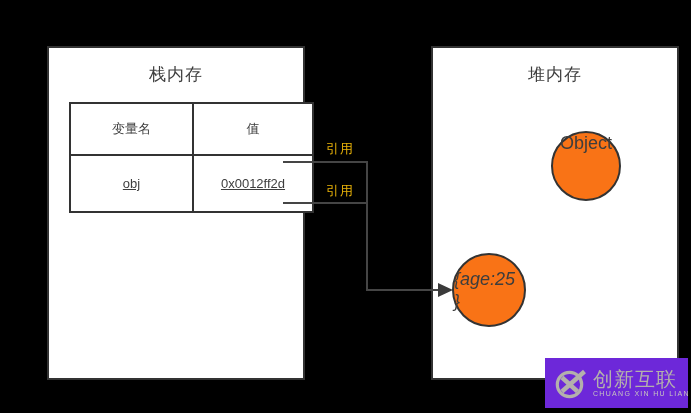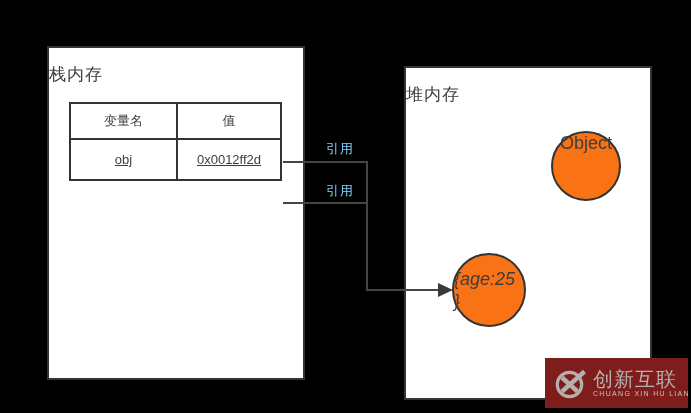--- a/index.html
+++ b/index.html
@@ -15,43 +15,43 @@
     background: #000000;
   }
   .membox {
     position: absolute;
     background: #ffffff;
     border: 2px solid #333333;
     box-sizing: border-box;
     z-index: 1;
   }
   #stack-box { left: 47px; top: 46px; width: 258px; height: 334px; }
-  #heap-box  { left: 404px; top: 46px; width: 248px; height: 334px; margin-top: 20px; }
+  #heap-box  { left: 431px; top: 46px; width: 248px; height: 334px; }
   .box-title {
     position: absolute;
     left: 0; top: 15px; width: 100%;
-    text-align: left;
+    text-align: center;
     font-size: 17px;
     color: #3d3d3d;
     letter-spacing: 1px;
   }
   #var-table {
     position: absolute;
     left: 69px; top: 102px;
     border-collapse: collapse;
     background: #ffffff;
     z-index: 2;
   }
   #var-table td {
     border: 2px solid #333333;
     text-align: center;
     vertical-align: middle;
     font-size: 13px;
     color: #3d3d3d;
-    padding: 0;
+    padding: 8px;
   }
   #var-table .col-name  { width: 105px; }
   #var-table .col-value { width: 102px; }
   #var-table tr.hdr  td { height: 34px; }
   #var-table tr.data td { height: 39px; text-decoration: underline; }
   .node {
     position: absolute;
     border-radius: 50%;
     background: #f97316;
     border: 2px solid #333333;
@@ -69,31 +69,31 @@
                  flex-direction: column; line-height: 1.25; font-style: italic; }
   #connectors {
     position: absolute; left: 0; top: 0;
     width: 691px; height: 413px;
     z-index: 2;
     pointer-events: none;
   }
   .ref-label {
     position: absolute;
     font-size: 13px;
-    color: #7dd3fc;
+    color: #eab308;
     z-index: 2;
     letter-spacing: 1px;
   }
   #ref-label-1 { left: 326px; top: 140px; }
   #ref-label-2 { left: 326px; top: 182px; }
   #watermark {
     position: absolute;
     left: 545px; top: 358px;
     width: 143px; height: 50px;
-    background: #7f1d1d;
+    background: #6d28d9;
     display: flex;
     align-items: center;
     box-sizing: border-box;
     padding-left: 9px;
     z-index: 5;
   }
   #wm-logo { flex: 0 0 auto; margin-right: 5px; }
   #wm-text { display: flex; flex-direction: column; }
   #wm-brand {
     font-size: 20px;

